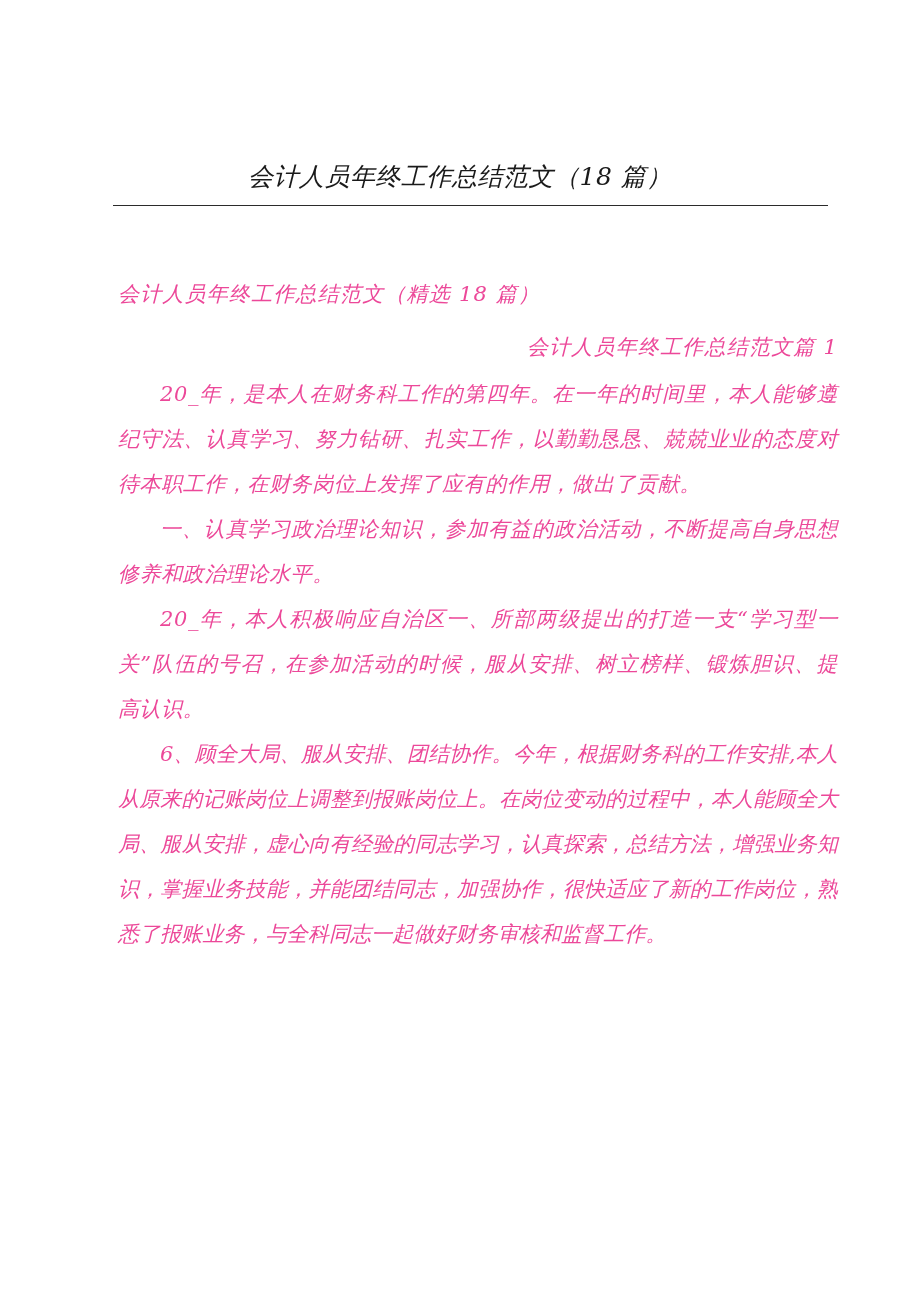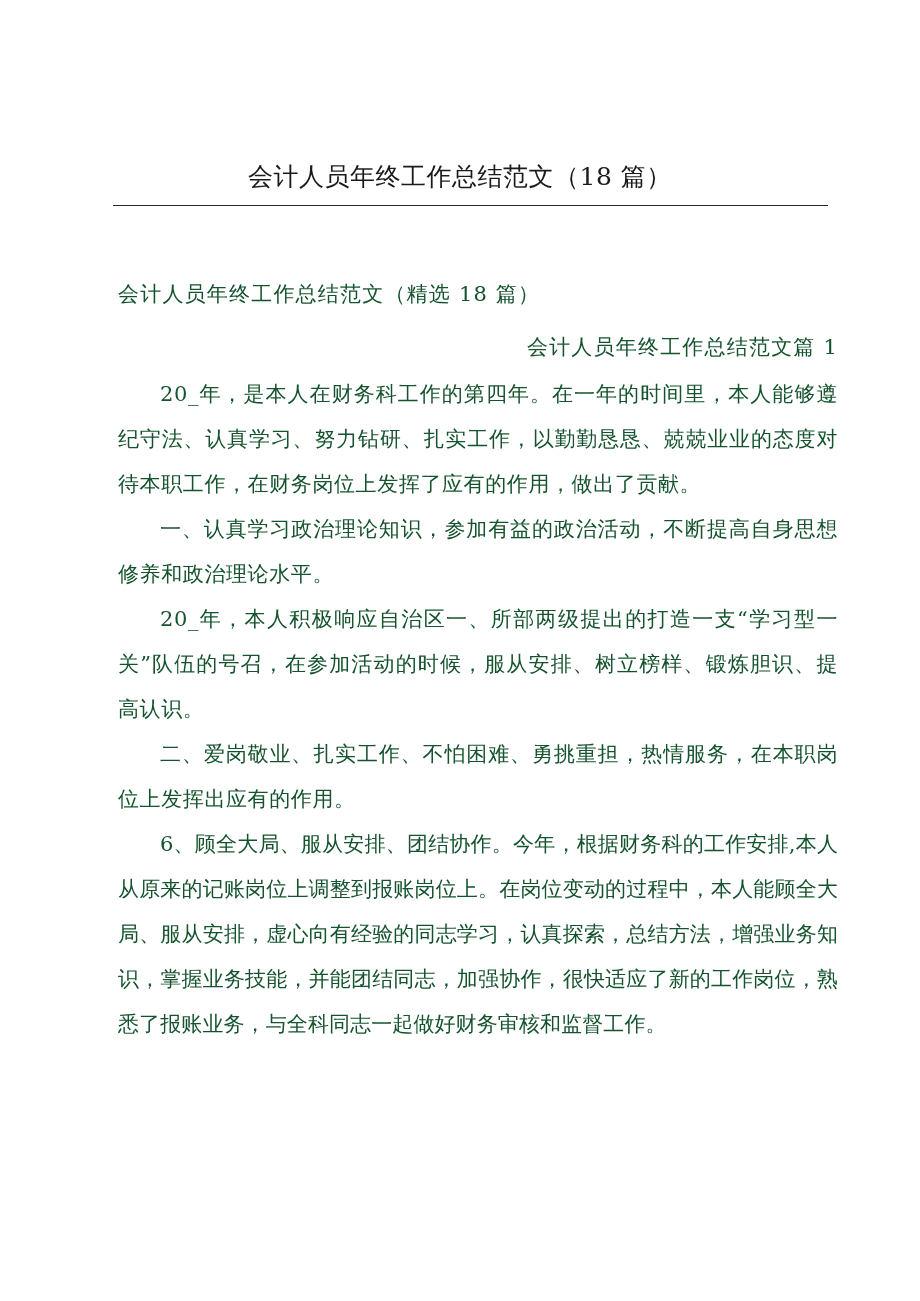--- a/index.html
+++ b/index.html
@@ -13,20 +13,21 @@
     font-family: "DejaVu Serif", "Liberation Serif", serif;
     color: #000000;
     overflow: hidden;
   }
 
   .page {
     position: relative;
     width: 920px;
     height: 1301px;
     box-sizing: border-box;
+    font-style: italic;
   }
 
   
   .title-block {
     position: absolute;
     left: 0;
     top: 160px;
     width: 920px;
   }
   .doc-title {
@@ -53,21 +54,21 @@
     position: absolute;
     left: 118px;
     top: 272px;
     width: 720px;
   }
 
   .para {
     margin: 0;
     font-size: 21px;
     line-height: 45px;
-    color: #14532d;
+    color: #ec4899;
     text-align: justify;
     text-justify: inter-ideograph;
     letter-spacing: 0.6px;
     font-family: "DejaVu Serif", "Liberation Serif", serif;
   }
 
   
   .para.subtitle {
     text-indent: 0;
     margin-bottom: 4px;
@@ -112,19 +113,18 @@
     <div class="spacer-sm"></div>
 
     <p class="para section-head">会计人员年终工作总结范文篇 1</p>
 
     <p class="para indent">20_年，是本人在财务科工作的第四年。在一年的时间里，本人能够遵纪守法、认真学习、努力钻研、扎实工作，以勤勤恳恳、兢兢业业的态度对待本职工作，在财务岗位上发挥了应有的作用，做出了贡献。</p>
 
     <p class="para indent">一、认真学习政治理论知识，参加有益的政治活动，不断提高自身思想修养和政治理论水平。</p>
 
     <p class="para indent">20_年，本人积极响应自治区一、所部两级提出的打造一支“学习型一关”队伍的号召，在参加活动的时候，服从安排、树立榜样、锻炼胆识、提高认识。</p>
 
-    <p class="para indent">二、爱岗敬业、扎实工作、不怕困难、勇挑重担，热情服务，在本职岗位上发挥出应有的作用。</p>
 
     <p class="para indent tight">6、顾全大局、服从安排、团结协作。今年，根据财务科的工作安排,本人从原来的记账岗位上调整到报账岗位上。在岗位变动的过程中，本人能顾全大局、服从安排，虚心向有经验的同志学习，认真探索，总结方法，增强业务知识，掌握业务技能，并能团结同志，加强协作，很快适应了新的工作岗位，熟悉了报账业务，与全科同志一起做好财务审核和监督工作。</p>
 
   </div>
 
 </div>
 
 </body></html>

